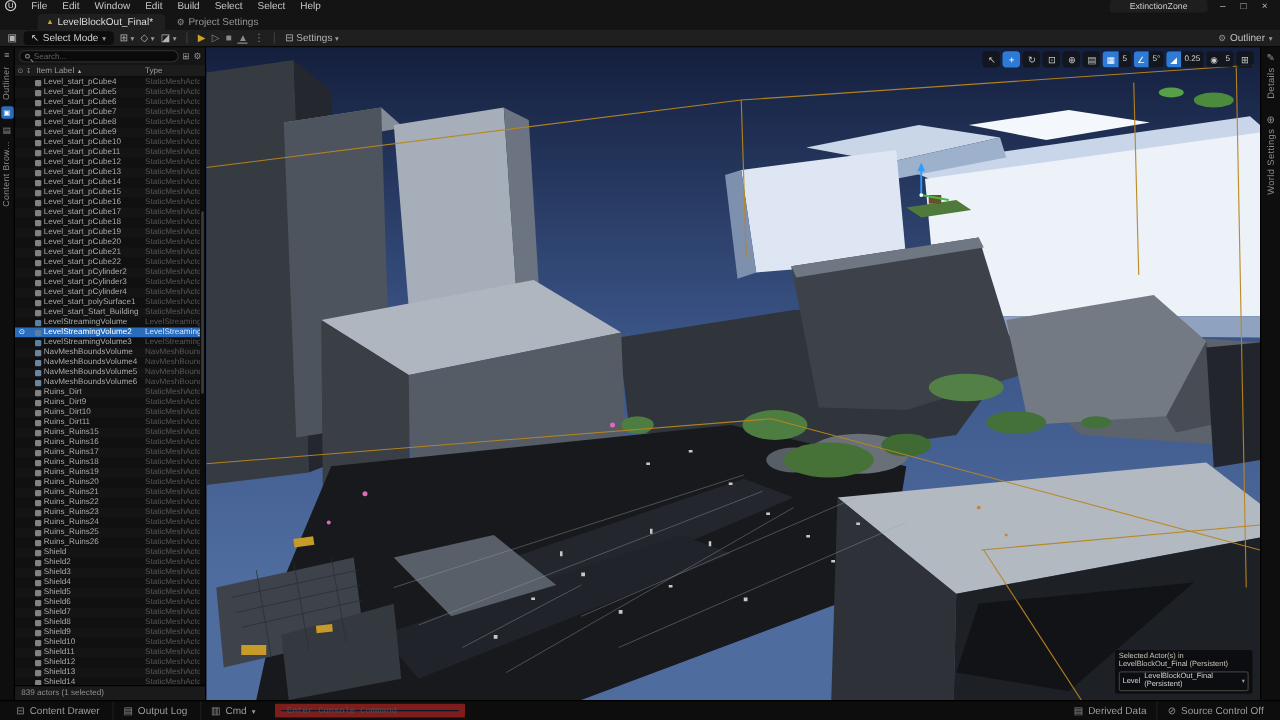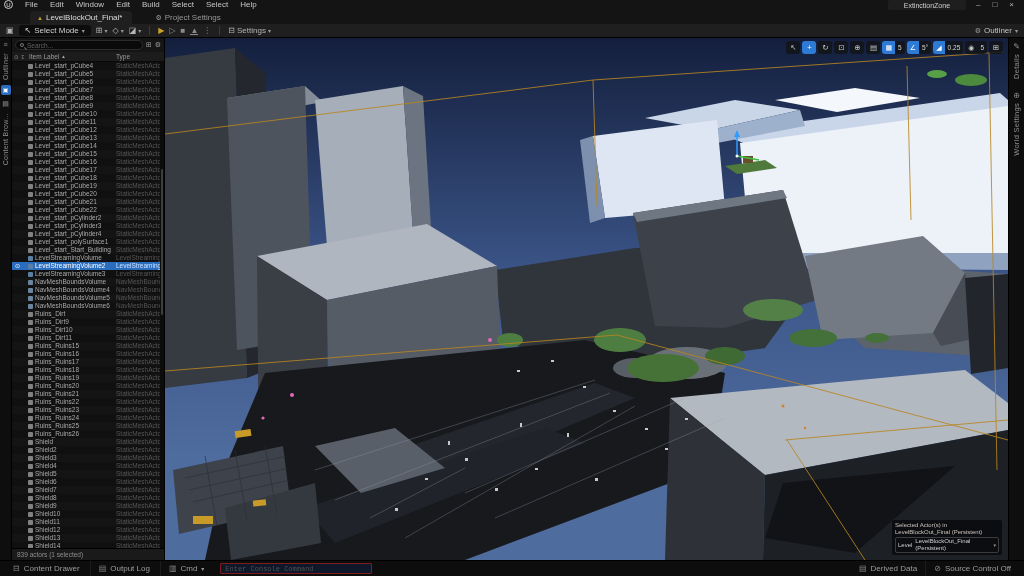--- a/index.html
+++ b/index.html
@@ -8,21 +8,21 @@
   #app{position:relative;width:1024px;height:576px;background:#101010}
 
   
   .menu-row{height:11px;background:#141414;display:flex;align-items:flex-start;padding-left:4px;font-size:8px}
   .ue-logo{width:9px;height:9px;border:1px solid #cfcfcf;border-radius:50%;color:#e8e8e8;
     font-size:6px;display:flex;align-items:center;justify-content:center;margin-right:6px;flex:none}
   .menu-item{padding:0 6px;color:#c6c6c6;cursor:default}
   .win-title{margin-left:auto;background:#1e1e1e;border-radius:2px;padding:0 16px;font-size:7px;color:#cfcfcf;height:10px;display:flex;align-items:center}
   .win-btns{display:flex;gap:12px;padding:0 10px;color:#b8b8b8;font-size:8px}
 
-  .tab-row{height:13px;background:#141414;display:flex;align-items:flex-end;padding-left:30px;gap:16px}
+  .tab-row{height:13px;background:#141414;display:flex;align-items:flex-end;padding-left:30px;gap:2px}
   .tab{display:flex;align-items:center;gap:3px;font-size:8px;padding:2px 10px 2px 7px}
   .tab.active{background:#1f1f1f;border-radius:4px 4px 0 0;color:#dcdcdc}
   .tab.inactive{color:#979797}
   .lvl-ico{color:#c9a227;font-size:6px}
   .gear-ico{color:#9a9a9a;font-size:7px}
 
   .toolbar-row{height:14px;background:#1f1f1f;display:flex;align-items:center;gap:5px;padding:0 6px;border-bottom:1px solid #000}
   .tbtn{color:#b4b4b4;font-size:8px;display:flex;align-items:center;gap:2px}
   .chip{background:#0d0d0d;border-radius:3px;padding:1px 6px;font-size:8px;display:flex;align-items:center;gap:3px;color:#d2d2d2}
   .sep{width:1px;height:9px;background:#3a3a3a;margin:0 3px}
@@ -91,21 +91,21 @@
   .right-rail{width:16px;background:#0e0e0e;border-left:1px solid #000;display:flex;flex-direction:column;align-items:center;padding-top:4px;gap:12px;flex:none}
   .rtab{display:flex;flex-direction:column;align-items:center;gap:3px;color:#8e8e8e}
   .rtab .rail-ico{font-size:8px}
   .rtab .vtext{font-size:7.5px}
 
   
   .status-bar{position:absolute;left:0;right:0;bottom:0;height:16px;background:#0d0d0d;border-top:1px solid #000;display:flex;align-items:center;font-size:8px;color:#9c9c9c;padding:0 5px;gap:2px}
   .sb-item{display:flex;align-items:center;gap:4px;padding:0 8px;height:100%}
   .sb-item + .sb-item{border-left:1px solid #1c1c1c}
   .sb-ico{font-size:8px;color:#8a8a8a}
-  .console{width:152px;height:11px;background:#0f172a;border:1px solid #7f1d1d;border-radius:1px;display:flex;align-items:center;padding:0 4px;margin-left:6px}
+  .console{width:152px;height:11px;background:#0f172a;border:5px solid #7f1d1d;border-radius:1px;display:flex;align-items:center;padding:0 4px;margin-left:6px}
   .console input{flex:1;background:transparent;border:none;outline:none;font-family:"Liberation Mono",monospace;font-size:7px;color:#9a9a9a;min-width:0}
   .console input::placeholder{color:#4f4f4f}
   .sb-right{margin-left:auto;display:flex;height:100%}
 </style>
 </head>
 <body>
 
 <div id="app">
 
   <div class="menu-row">

